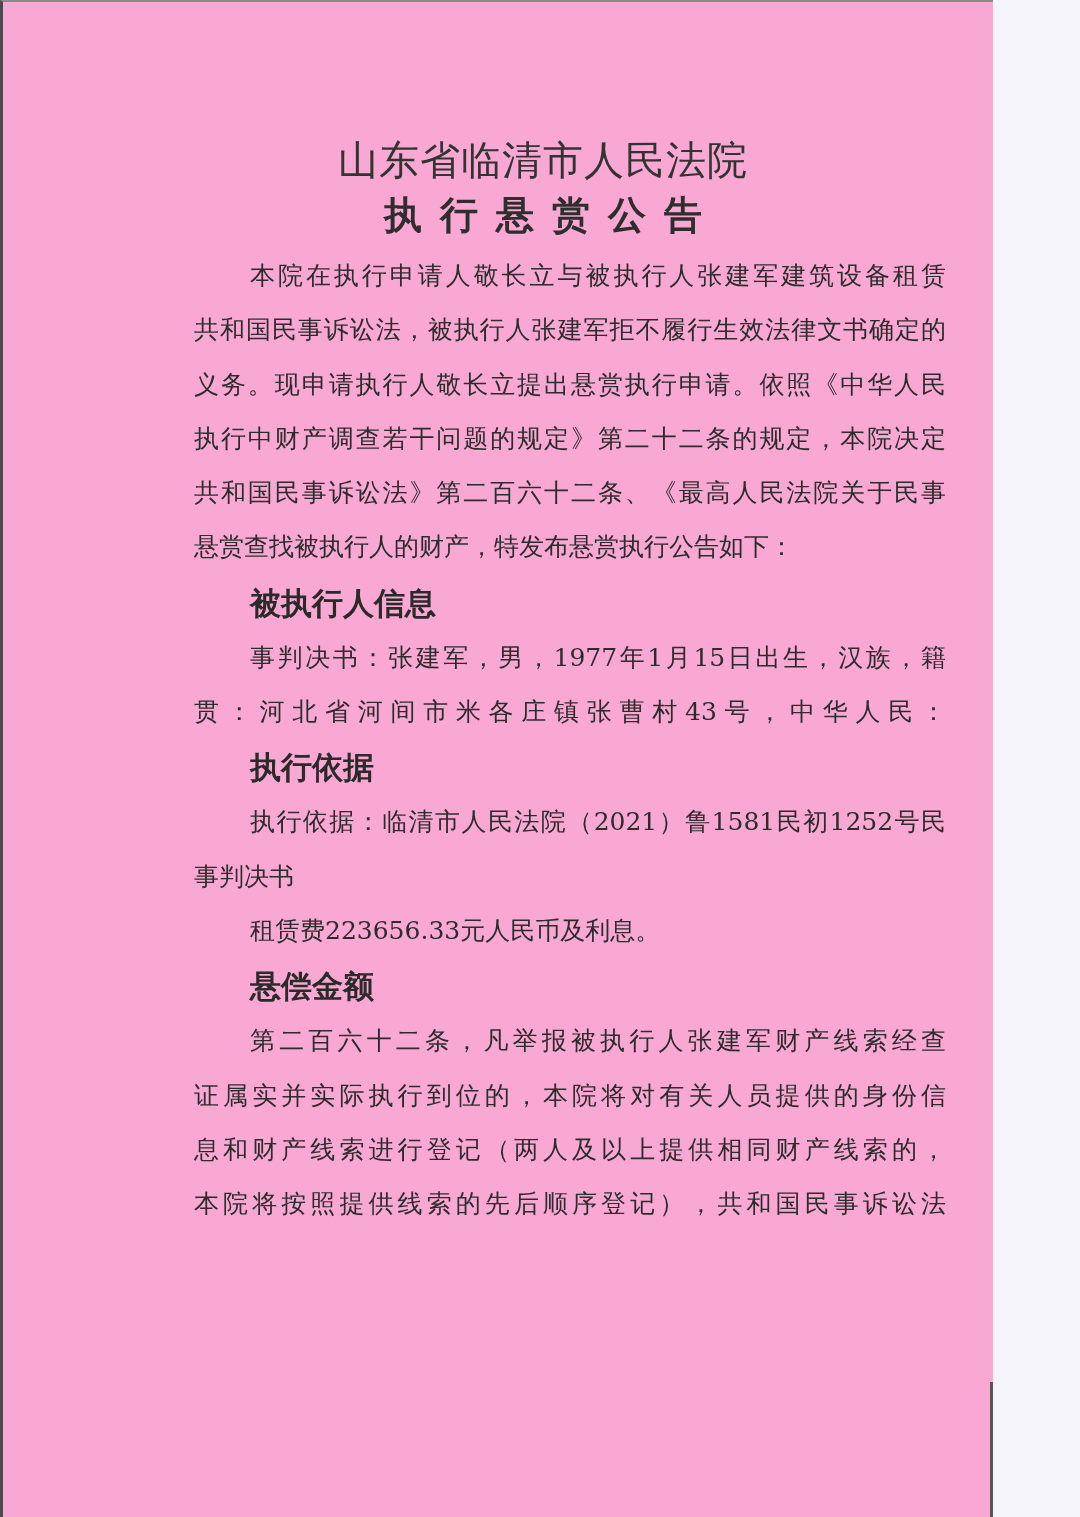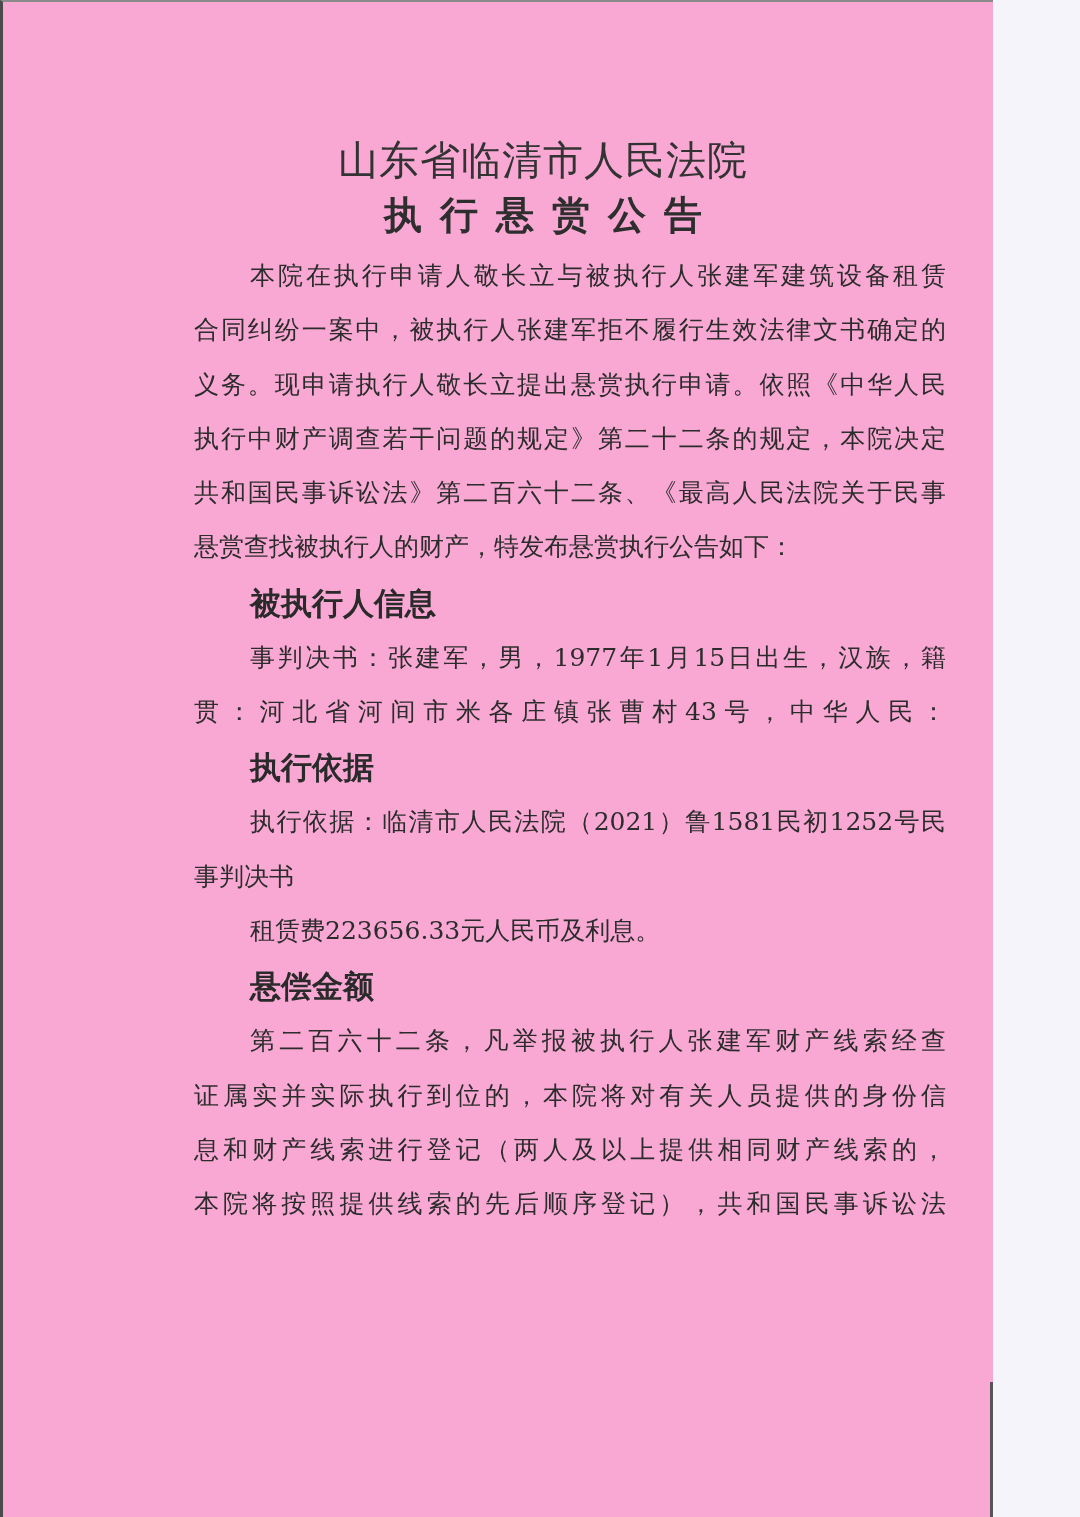--- a/index.html
+++ b/index.html
@@ -88,21 +88,21 @@
 </head>
 <body>
 
 <div class="page">
   <div class="title">山东省临清市人民法院</div>
   <div class="subtitle">执行悬赏公告</div>
 
   <div class="body">
     <div>
       <div class="line indent">本院在执行申请人敬长立与被执行人张建军建筑设备租赁</div>
-      <div class="line">合同纠纷一案中，被执行人张建军拒不履行生效法律文书确定的</div>
+      <div class="line">共和国民事诉讼法，被执行人张建军拒不履行生效法律文书确定的</div>
       <div class="line">义务。现申请执行人敬长立提出悬赏执行申请。依照《中华人民</div>
       <div class="line">执行中财产调查若干问题的规定》第二十二条的规定，本院决定</div>
       <div class="line">共和国民事诉讼法》第二百六十二条、《最高人民法院关于民事</div>
       <div class="line last">悬赏查找被执行人的财产，特发布悬赏执行公告如下：</div>
     </div>
 
     <div>
       <div class="heading">被执行人信息</div>
       <div class="line indent">事判决书：张建军，男，1977年1月15日出生，汉族，籍</div>
       <div class="line">贯：河北省河间市米各庄镇张曹村43号，中华人民：</div>

